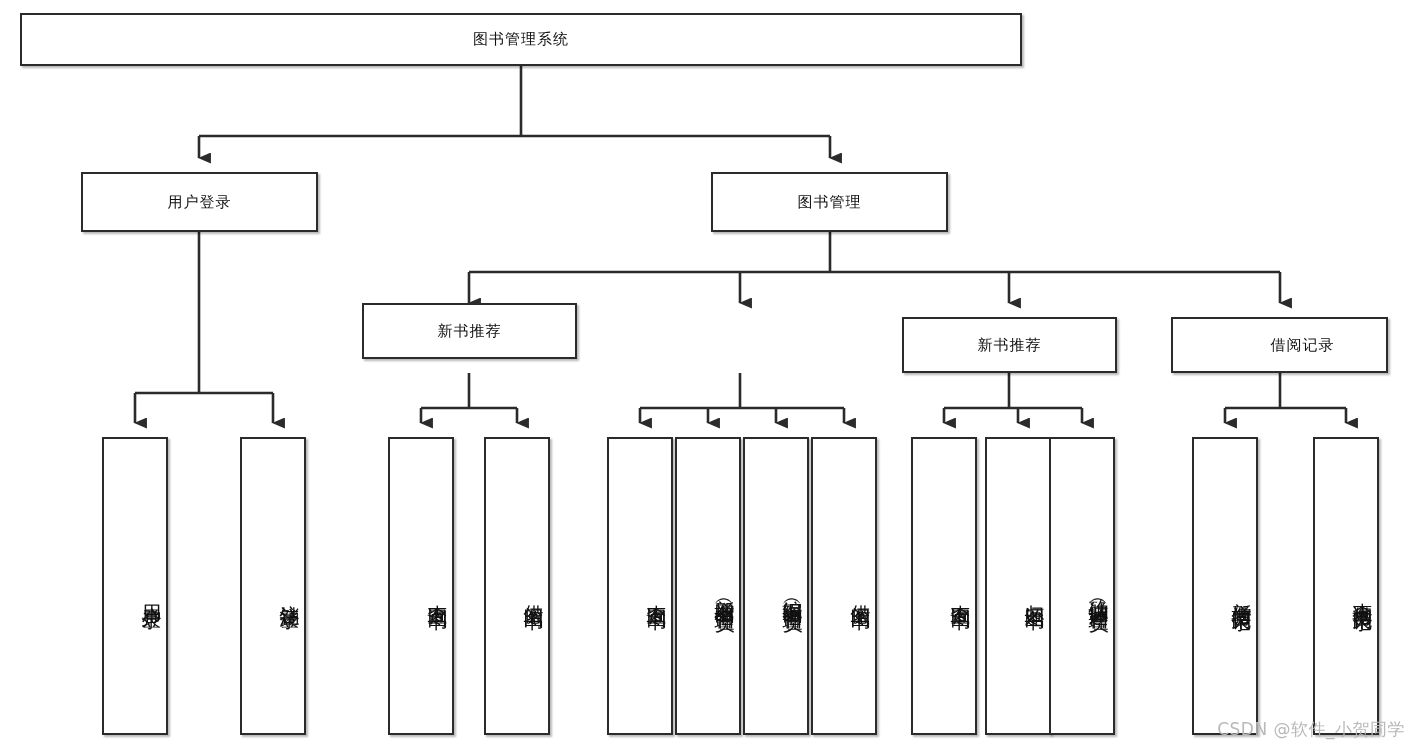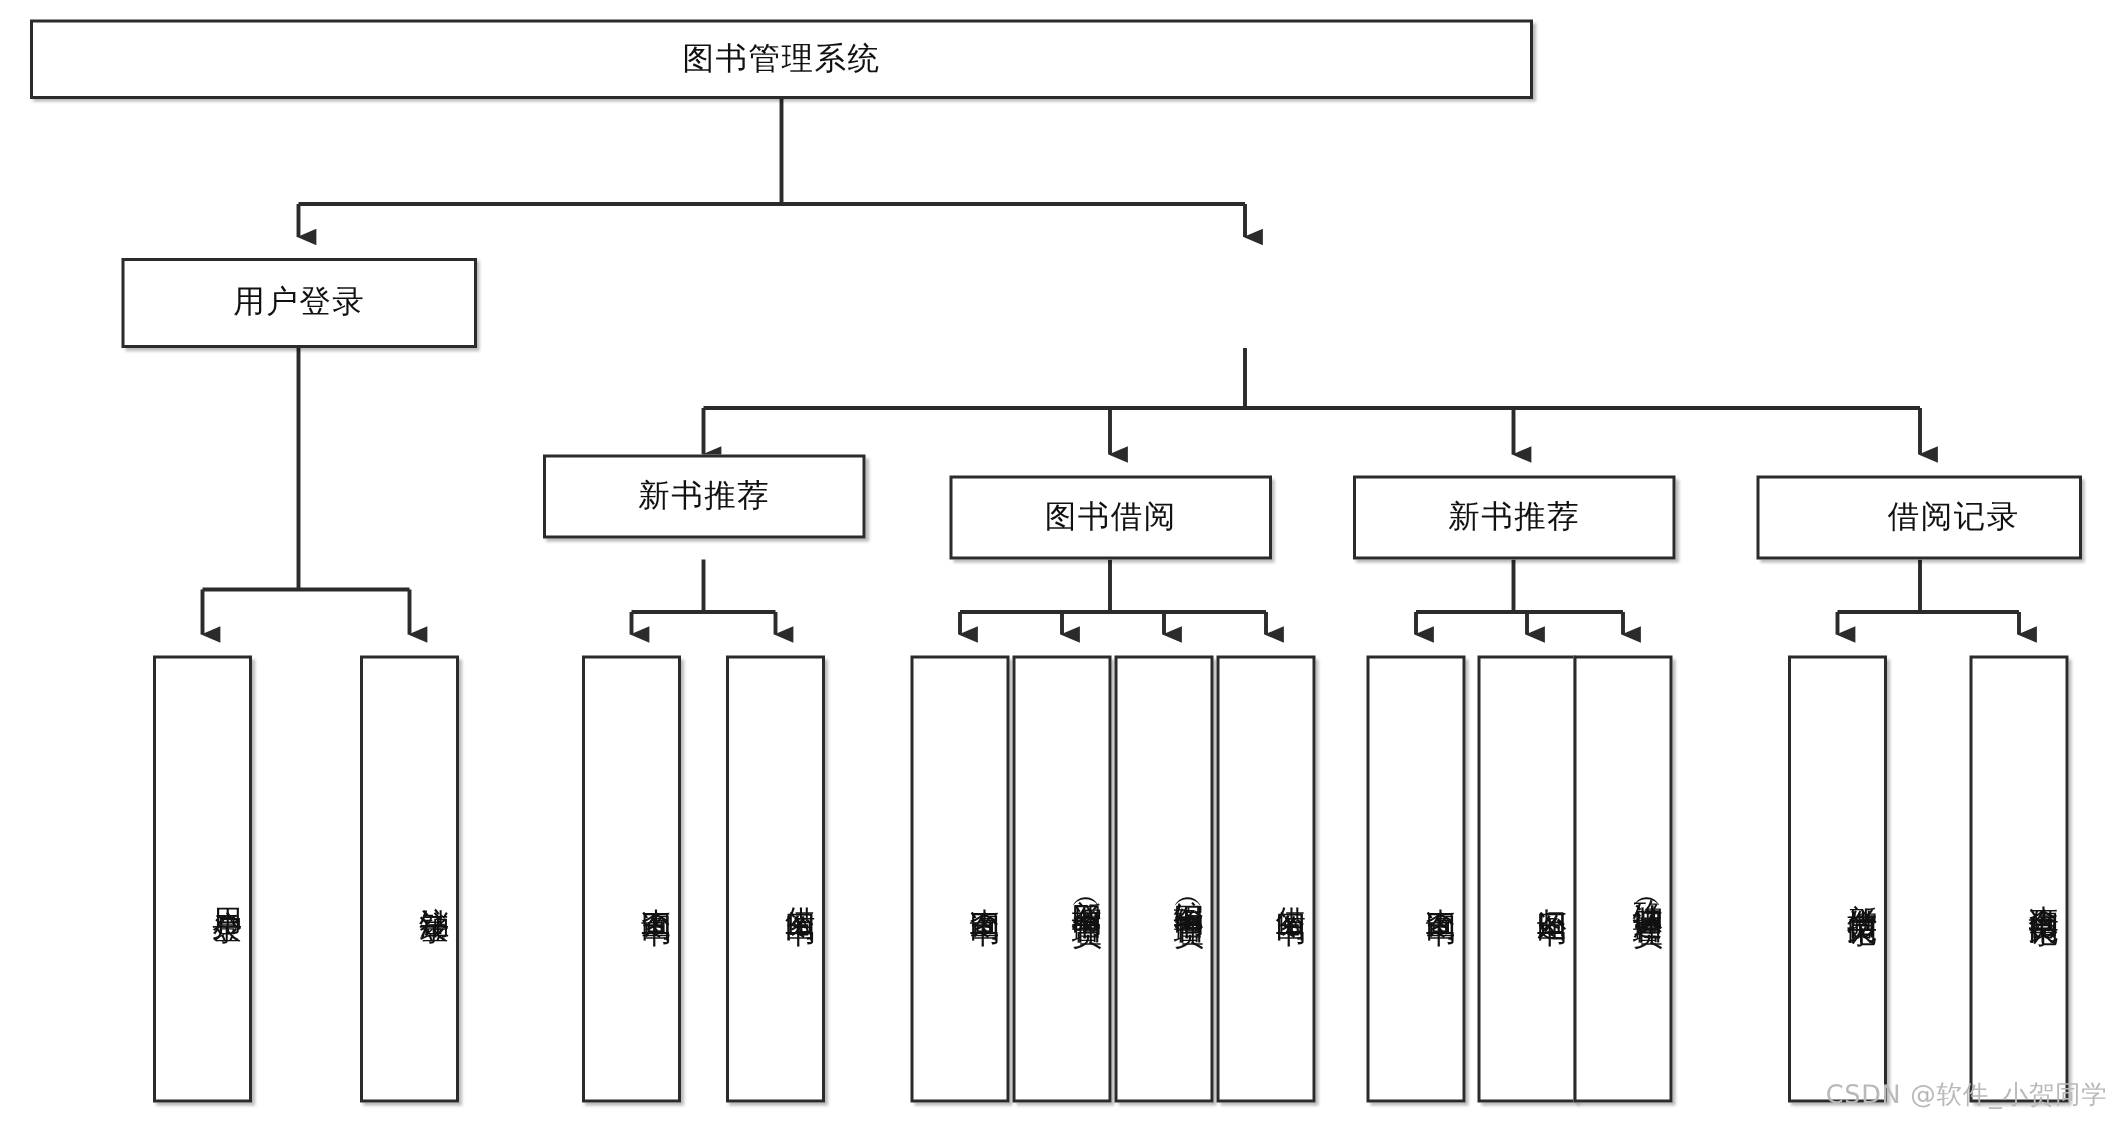--- a/index.html
+++ b/index.html
@@ -32,21 +32,21 @@
     background: #ffffff;
     border: 2px solid #2b2b2b;
     box-shadow: 2px 2px 2px rgba(0,0,0,0.28);
     display: flex;
     align-items: center;
     justify-content: center;
     color: #111111;
     z-index: 2;
   }
   .node.horiz {
-    font-size: 21px;
+    font-size: 15px;
     letter-spacing: 1px;
     line-height: 1.1;
     align-items: center;
   }
   .node.vert {
     writing-mode: vertical-rl;
     text-orientation: upright;
     font-size: 20px;
     letter-spacing: 2px;
     padding-top: 14px;
@@ -125,26 +125,26 @@
     </g>
   </svg>
 
   <div class="node horiz" style="left: 20px; top: 13px; width: 1002px; height: 53px;">
     <span>图书管理系统</span>
   </div>
 
   <div class="node horiz" style="left: 81px; top: 172px; width: 237px; height: 60px;">
     <span>用户登录</span>
   </div>
+  <div class="node horiz" style="left: 711px; top: 172px; width: 237px; height: 60px;">
+    <span>图书管理</span>
+  </div>
 
   <div class="node horiz" style="left: 362px; top: 303px; width: 215px; height: 56px;">
     <span>新书推荐</span>
-  </div>
-  <div class="node horiz" style="left: 633px; top: 317px; width: 215px; height: 56px;">
-    <span>图书借阅</span>
   </div>
   <div class="node horiz" style="left: 902px; top: 317px; width: 215px; height: 56px;">
     <span>新书推荐</span>
   </div>
   <div class="node horiz" style="left: 1171px; top: 317px; width: 217px; height: 56px; padding-left: 46px;">
     <span>借阅记录</span>
   </div>
 
   <div id="leaf-layer">
       <div class="node vert" style="left: 102px; top: 437px; width: 66px; height: 298px;">

